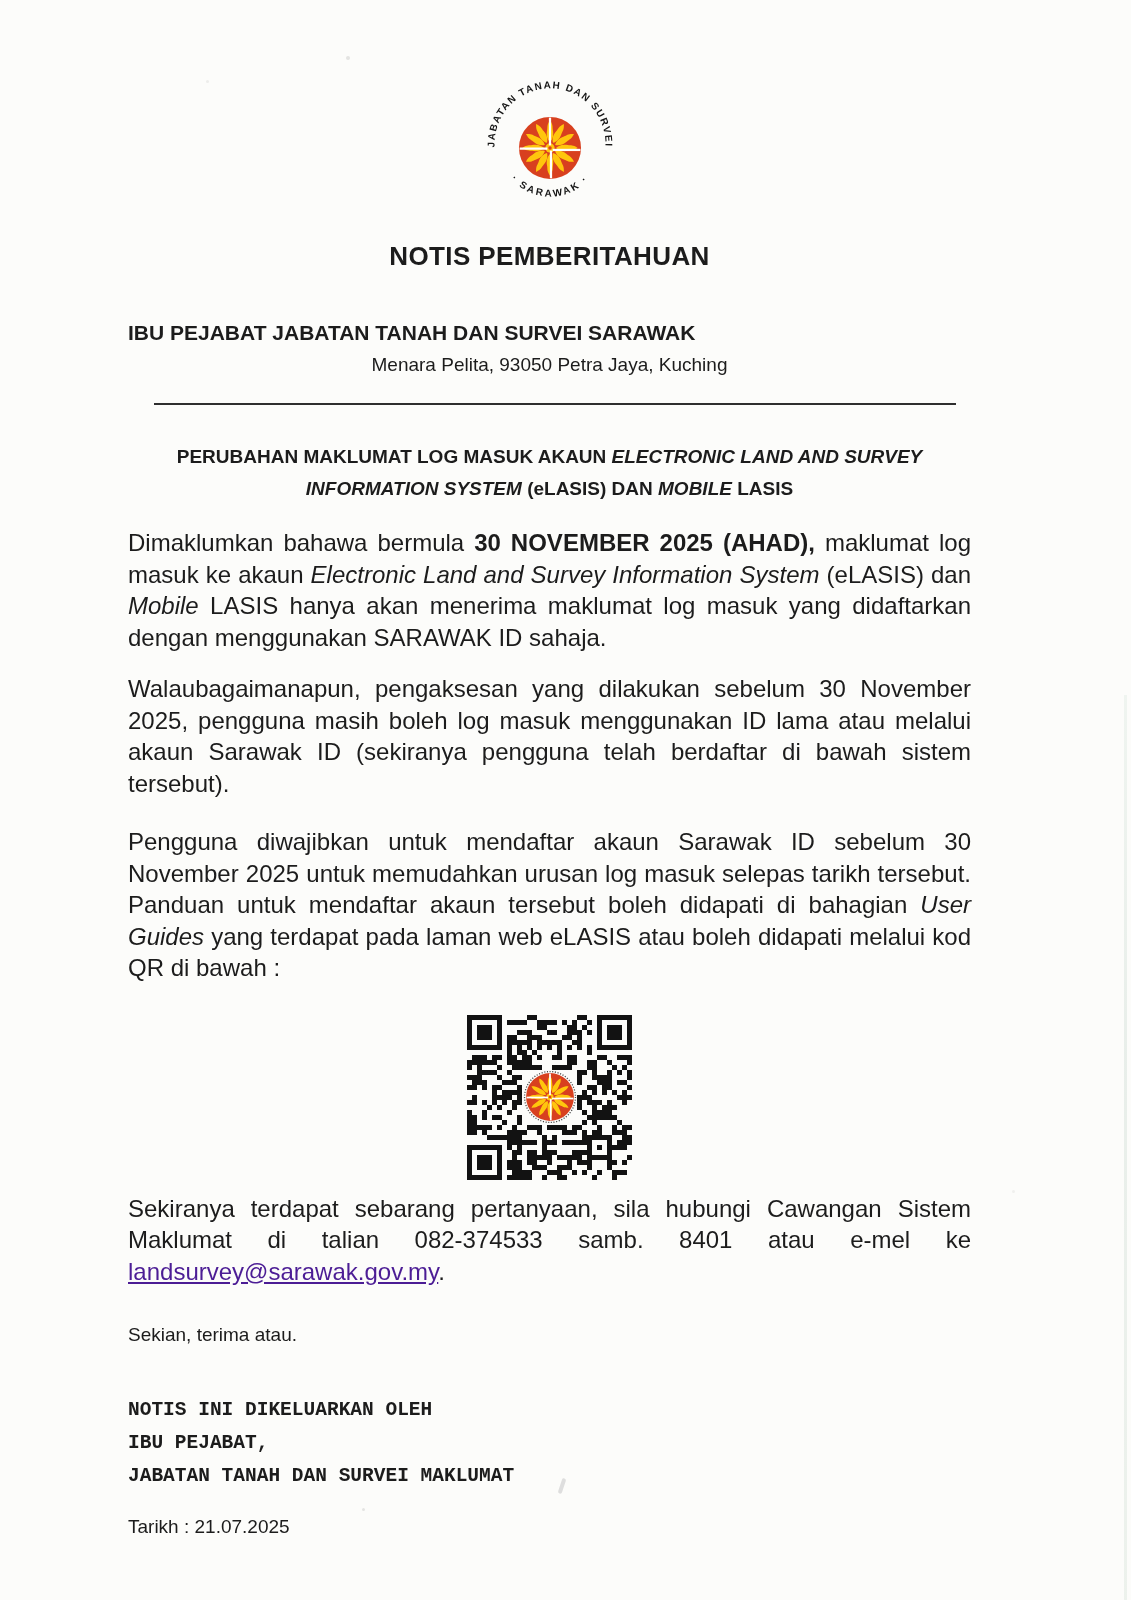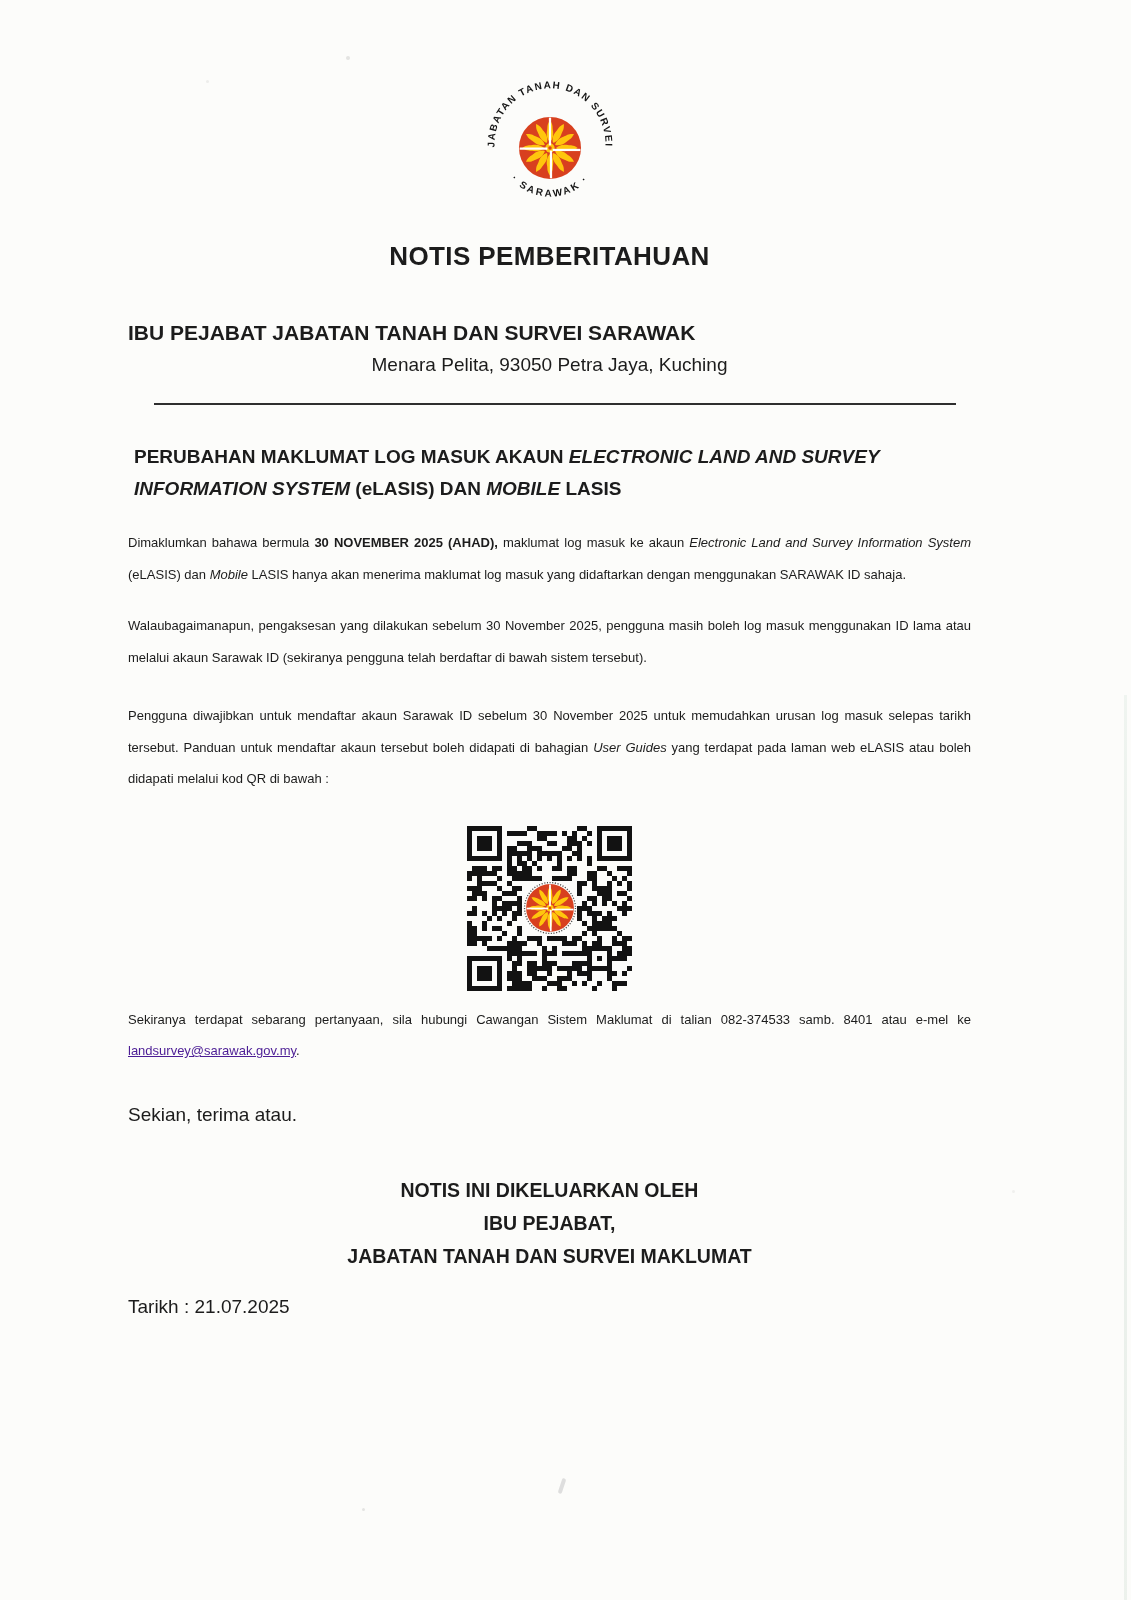--- a/index.html
+++ b/index.html
@@ -15,38 +15,38 @@
   .logo-wrap { text-align:center; height:132px; }
   .logo-svg { width:156px; height:132px; }
   .arc-text { font-family:"Liberation Sans",sans-serif; font-weight:bold; font-size:15px; fill:#161616; letter-spacing:2.2px; }
   .arc-bottom { letter-spacing:3.5px; }
 
   .title { text-align:center; font-size:26px; font-weight:bold; letter-spacing:.4px; margin-top:31px; line-height:30px; }
   .office { font-size:21px; font-weight:bold; margin-top:50px; line-height:24px; }
   .address { text-align:center; font-size:19px; margin-top:9px; line-height:22px; }
   .rule { border:none; border-top:2px solid #2e2e2e; margin:27px 15px 0 26px; }
 
-  .subject { font-size:19px; font-weight:normal; line-height:32px; margin:36px 6px 0 6px; }
-  .para { font-size:13px; line-height:31.5px; text-align:justify; }
+  .subject { text-align:center; font-size:19px; font-weight:normal; line-height:32px; margin:36px 6px 0 6px; }
+  .para { font-size:24px; line-height:31.5px; text-align:justify; }
   .para-1 { margin-top:22px; }
   .para-2 { margin-top:20px; }
   .para-3 { margin-top:27px; }
   .para-contact { margin-top:9px; }
 
   .run-bold { font-weight:bold; }
   .run-italic { font-style:italic; }
   .run-bolditalic { font-weight:bold; font-style:italic; }
   .run-link { color:#4c1d95; text-decoration:underline; cursor:pointer; }
 
   .qr-row { margin-top:31px; text-align:center; }
   .qr-wrap { position:relative; display:inline-block; width:165px; height:165px; }
   .qr-logo { position:absolute; left:50%; top:50%; width:56px; height:56px; transform:translate(-50%,-50%); }
 
   .closing { font-size:19px; margin-top:36px; line-height:24px; }
-  .footer { text-align:center; font-weight:bold; font-size:19.5px; line-height:33px; margin-top:47px; }
+  .footer { font-weight:bold; font-size:19.5px; line-height:33px; margin-top:47px;font-family:Liberation Mono, monospace; }
   .date { font-size:19px; margin-top:22px; line-height:24px; }
 
   .scan-edge { position:absolute; right:4px; top:695px; width:3px; height:905px;
     background:linear-gradient(#edf3ee,#e5ece7 40%,#eaf0ea); opacity:.85; }
   .speck { position:absolute; background:rgba(60,60,60,.12); border-radius:50%; }
   .speck.s1 { left:346px; top:56px;  width:4px; height:4px; }
   .speck.s2 { left:206px; top:80px;  width:3px; height:3px; opacity:.6; }
   .speck.s3 { left:560px; top:1478px; width:4px; height:16px; transform:rotate(18deg); border-radius:2px; background:rgba(90,90,95,.18); }
   .speck.s4 { left:362px; top:1508px; width:3px; height:3px; }
   .speck.s5 { left:1012px; top:1190px; width:3px; height:3px; opacity:.5; }

